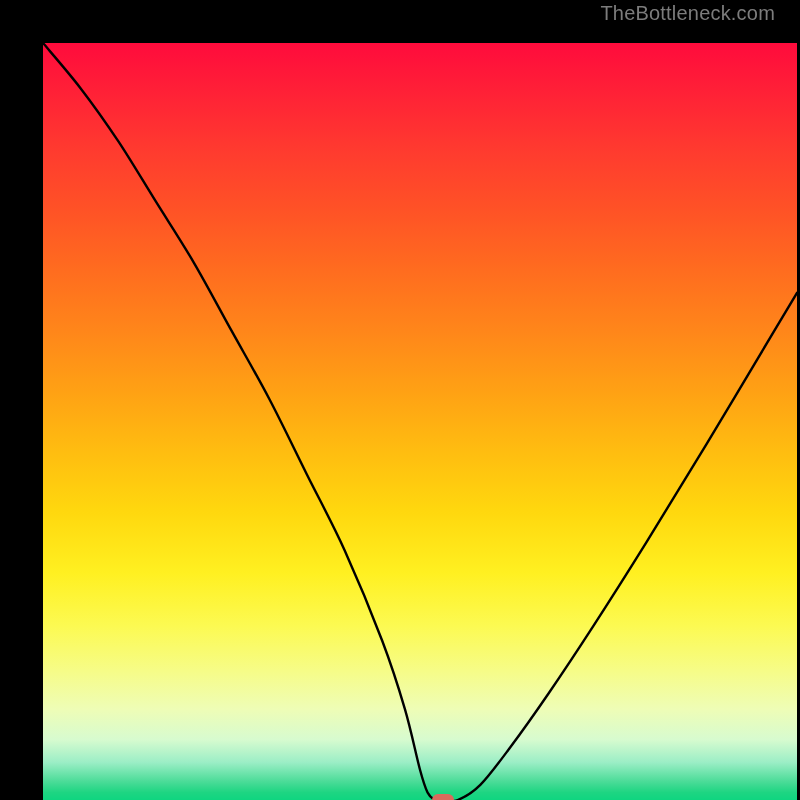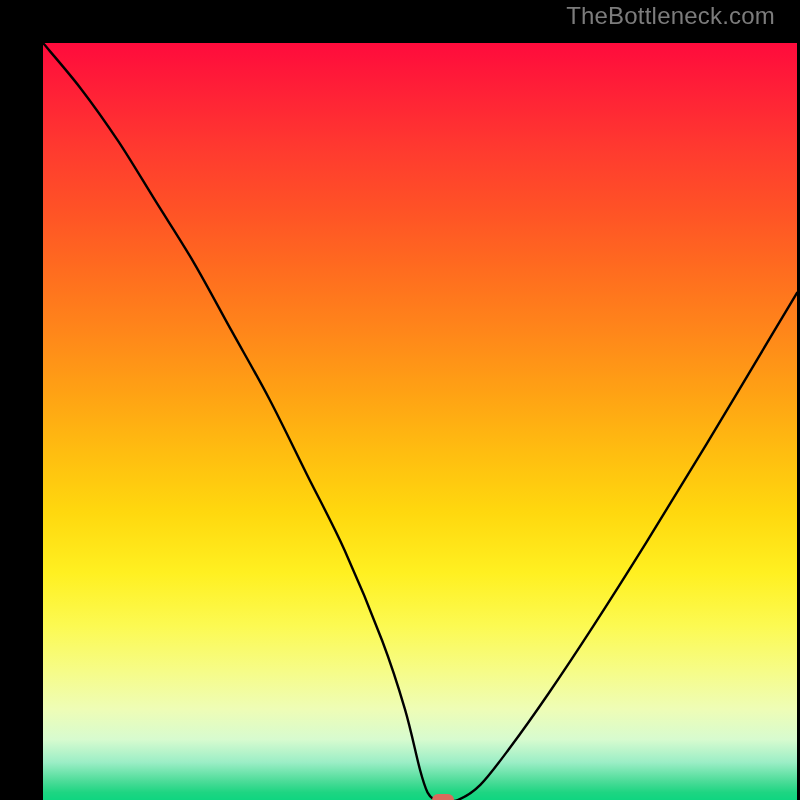--- a/index.html
+++ b/index.html
@@ -49,21 +49,21 @@
       #4ddc99 97.5%,
       #1ed582 99%,
       #0fd580 100%
     );
   }
   .watermark {
     position: absolute;
     right: 25px;
     top: 2px;
     color: #7c7c7c;
-    font-size: 24px;
+    font-size: 20px;
     font-weight: 400;
     letter-spacing: 0.2px;
   }
   svg.curve {
     position: absolute;
     inset: 0;
   }
   .marker {
     position: absolute;
     width: 22px;

